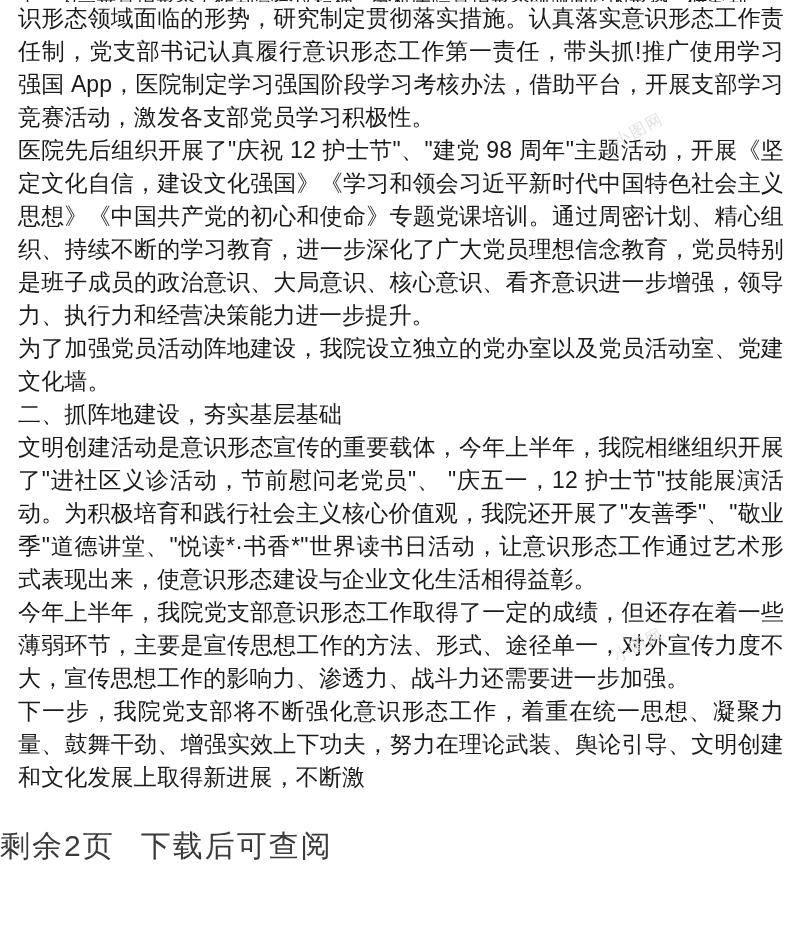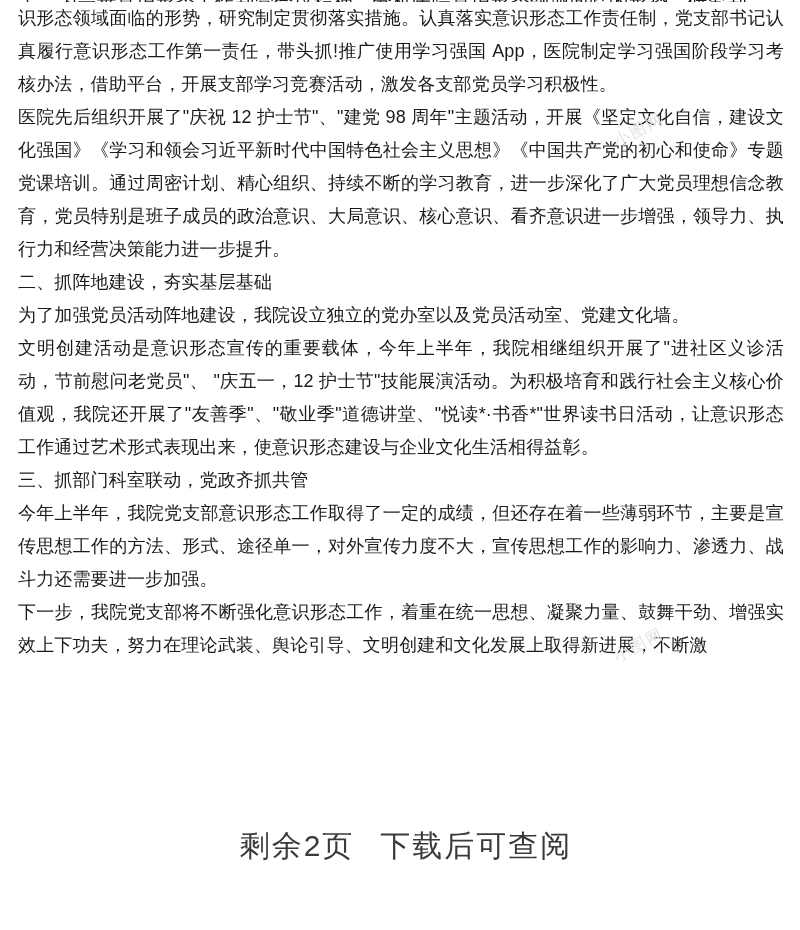--- a/index.html
+++ b/index.html
@@ -39,21 +39,21 @@
     overflow: hidden;
     color: #1a1a1a;
     font-size: 19.5px;
     line-height: 26px;
     letter-spacing: 0.2px;
     white-space: nowrap;
   }
   p.para {
     margin: 0;
     color: #1a1a1a;
-    font-size: 18px;
+    font-size: 23px;
     line-height: 33px;
     text-align: justify;
     text-justify: inter-ideograph;
     letter-spacing: 0.15px;
     font-family: "Liberation Sans", sans-serif;
   }
   .watermark {
     position: absolute;
     color: #e2e2e2;
     font-size: 16px;
@@ -61,24 +61,24 @@
     transform: rotate(-28deg);
     transform-origin: center center;
     user-select: none;
     font-family: "Liberation Sans", sans-serif;
     white-space: nowrap;
   }
   .wm1 { left: 612px; top: 120px; }
   .wm2 { left: 612px; top: 635px; }
   .footer-note {
     position: absolute;
-    left: 12px;
+    left: 0;
     top: 826px;
     width: 788px;
-    text-align: center;
+    text-align: left;
     color: #3a3a3a;
     font-size: 30px;
     letter-spacing: 2px;
     font-family: "Liberation Sans", sans-serif;
   }
   .footer-note .gap { display: inline-block; width: 26px; }
   .bottom-fade {
     position: absolute;
     left: 0;
     top: 900px;
@@ -90,24 +90,23 @@
 </head>
 <body>
 
 <div class="page">
 
   <div class="clipped-line">了，为完善意识形态工作制管会议精神，分析医院意识形态领域面临的形势，研究制</div>
 
   <div class="doc-body" style="top:2px;">
     <p class="para">识形态领域面临的形势，研究制定贯彻落实措施。认真落实意识形态工作责任制，党支部书记认真履行意识形态工作第一责任，带头抓!推广使用学习强国 App，医院制定学习强国阶段学习考核办法，借助平台，开展支部学习竞赛活动，激发各支部党员学习积极性。</p>
     <p class="para">医院先后组织开展了"庆祝 12 护士节"、"建党 98 周年"主题活动，开展《坚定文化自信，建设文化强国》《学习和领会习近平新时代中国特色社会主义思想》《中国共产党的初心和使命》专题党课培训。通过周密计划、精心组织、持续不断的学习教育，进一步深化了广大党员理想信念教育，党员特别是班子成员的政治意识、大局意识、核心意识、看齐意识进一步增强，领导力、执行力和经营决策能力进一步提升。</p>
+    <p class="para">为了加强党员活动阵地建设，我院设立独立的党办室以及党员活动室、党建文化墙。</p>
     <p class="para">二、抓阵地建设，夯实基层基础</p>
-    <p class="para">为了加强党员活动阵地建设，我院设立独立的党办室以及党员活动室、党建文化墙。</p>
     <p class="para">文明创建活动是意识形态宣传的重要载体，今年上半年，我院相继组织开展了"进社区义诊活动，节前慰问老党员"、 "庆五一，12 护士节"技能展演活动。为积极培育和践行社会主义核心价值观，我院还开展了"友善季"、"敬业季"道德讲堂、"悦读*·书香*"世界读书日活动，让意识形态工作通过艺术形式表现出来，使意识形态建设与企业文化生活相得益彰。</p>
-    <p class="para">三、抓部门科室联动，党政齐抓共管</p>
     <p class="para">今年上半年，我院党支部意识形态工作取得了一定的成绩，但还存在着一些薄弱环节，主要是宣传思想工作的方法、形式、途径单一，对外宣传力度不大，宣传思想工作的影响力、渗透力、战斗力还需要进一步加强。</p>
     <p class="para">下一步，我院党支部将不断强化意识形态工作，着重在统一思想、凝聚力量、鼓舞干劲、增强实效上下功夫，努力在理论武装、舆论引导、文明创建和文化发展上取得新进展，不断激</p>
   </div>
 
   <div class="watermark wm1">小图网</div>
   <div class="watermark wm2">小图网</div>
 
   <div class="bottom-fade"></div>
 
   <div class="footer-note">

